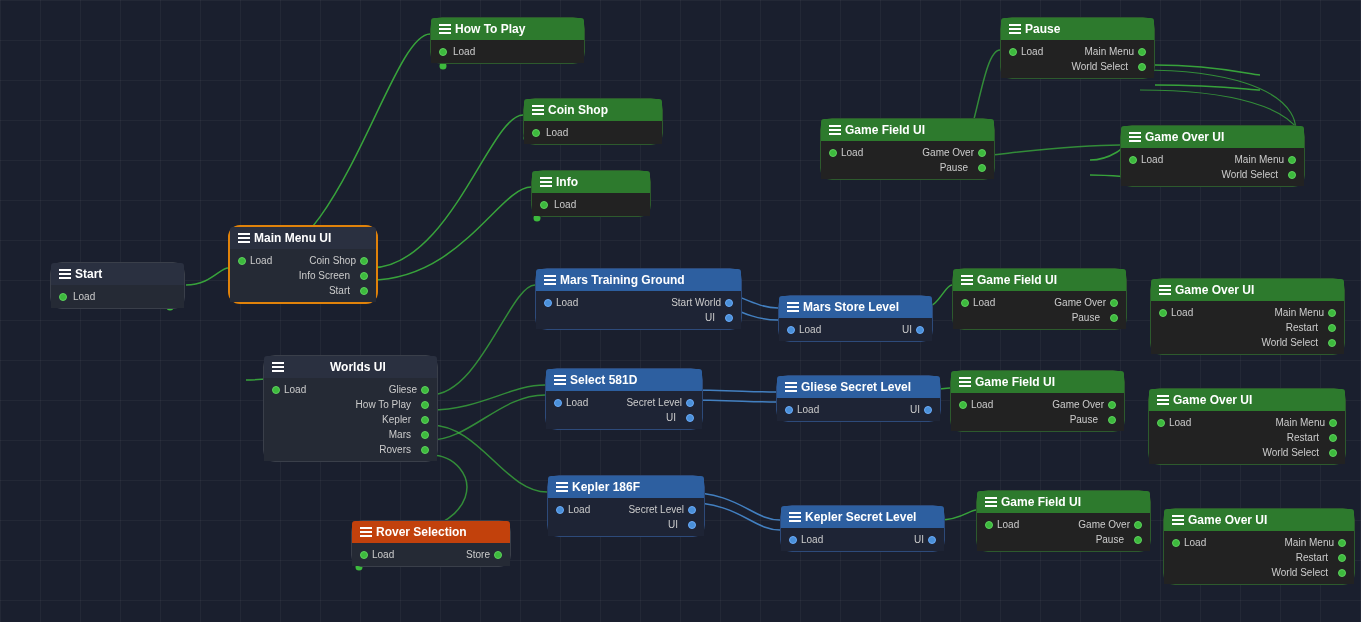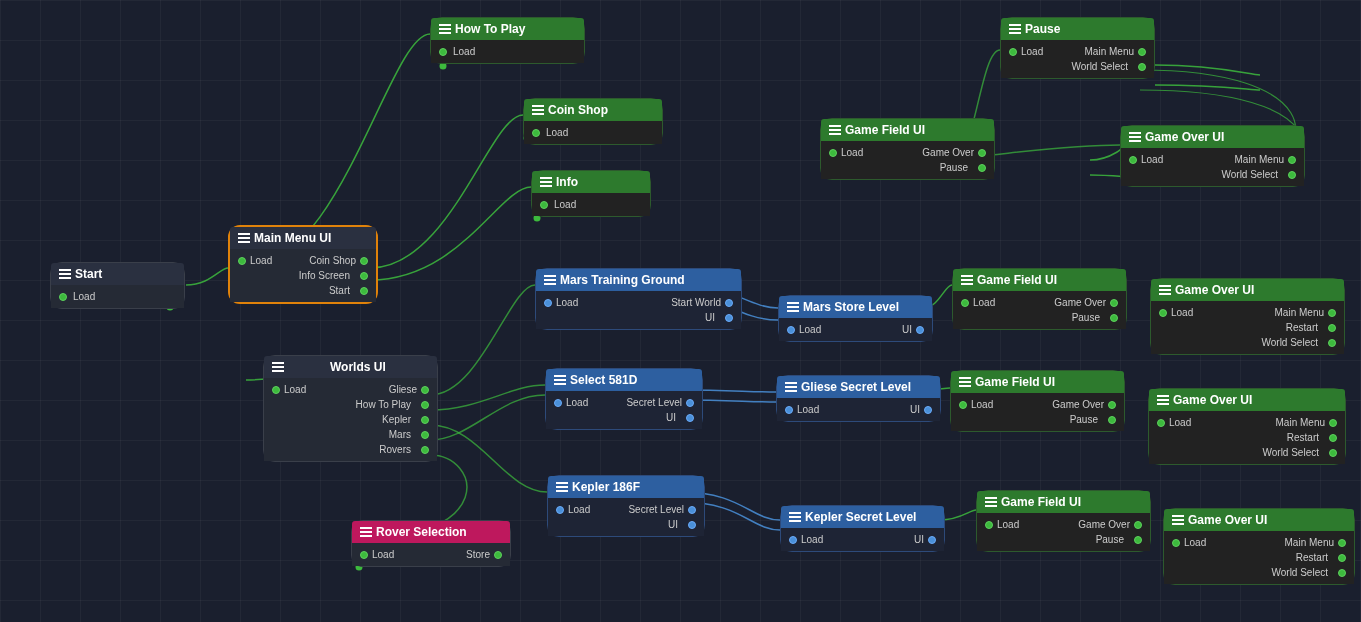--- a/index.html
+++ b/index.html
@@ -715,21 +715,21 @@
       <span class="port port-green"></span>
     </div>
     <div class="node-row port-right">
       <span class="port-label" style="margin-right:4px;">World Select</span>
       <span class="port port-green"></span>
     </div>
   </div>
 </div>
 
 <div class="node node-dark" style="left:351px; top:520px; width:160px;">
-  <div class="node-header" style="background:#be185d;">
+  <div class="node-header" style="background:#c2410c;">
     <div class="icon-lines">
         <span></span>
         <span></span>
         <span></span>
       </div>
     <span>Rover Selection</span>
   </div>
   <div class="node-body" style="background:#252a35;">
     <div class="node-row port-both">
       <span class="port port-green"></span>

